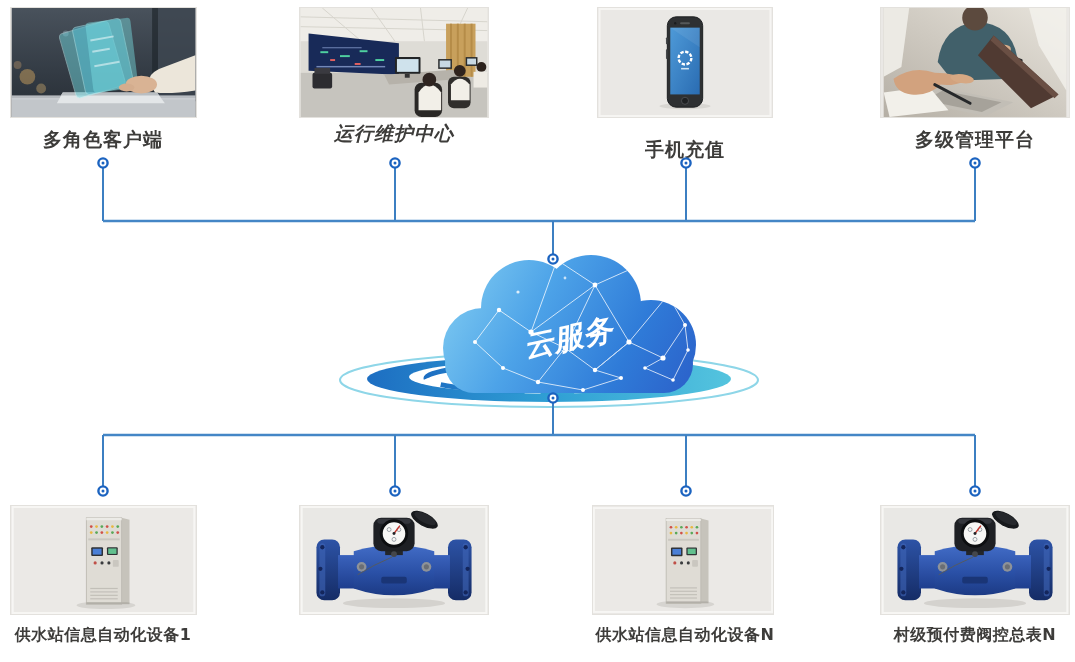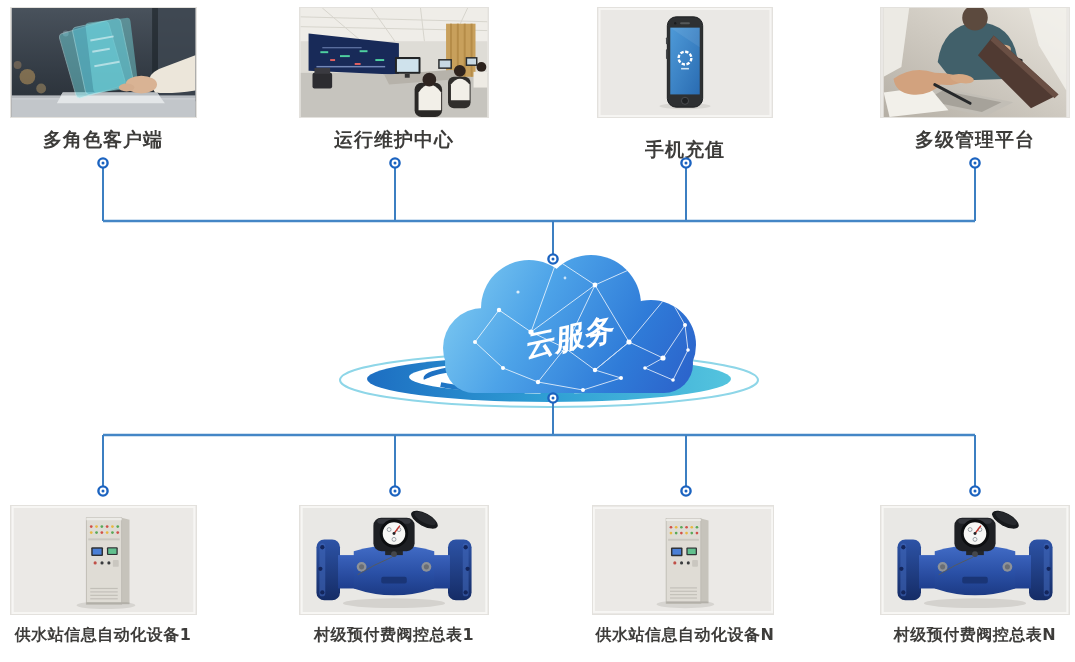--- a/index.html
+++ b/index.html
@@ -452,22 +452,21 @@
       <circle cx="100" cy="24" r="2" fill="none" stroke="#9aa0a6" stroke-width="1"></circle>
       <circle cx="95" cy="34" r="2" fill="none" stroke="#9aa0a6" stroke-width="1"></circle>
       <line x1="95" y1="28" x2="101" y2="20" stroke="#c23028" stroke-width="1.4"></line>
       <circle cx="95" cy="28" r="1.5" fill="#202226"></circle>
       <circle cx="95" cy="49" r="3" fill="#44474c"></circle>
       <path d="M93,52 Q74,60 58,70" stroke="#555a60" stroke-width="1" fill="none"></path>
     </svg>
   </div>
 
   <div class="lbl top" style="left:-57px;top:127px;width:320px;">多角色客户端</div>
-  <div class="lbl top" style="left:234px;top:127px;width:320px;">运行维护中心</div>
+  <div class="lbl top" style="left:234px;top:121px;width:320px;font-style:italic;">运行维护中心</div>
   <div class="lbl top" style="left:525px;top:137px;width:320px;">手机充值</div>
   <div class="lbl top" style="left:815px;top:127px;width:320px;">多级管理平台</div>
 
   <div class="lbl bot" style="left:-57px;top:625px;width:320px;">供水站信息自动化设备1</div>
-  <div class="lbl bot" style="left:234px;top:625px;width:320px;">村级预付费阀控总表1</div>
   <div class="lbl bot" style="left:525px;top:625px;width:320px;">供水站信息自动化设备N</div>
   <div class="lbl bot" style="left:815px;top:625px;width:320px;">村级预付费阀控总表N</div>
 
 </div>
 
 </body></html>

